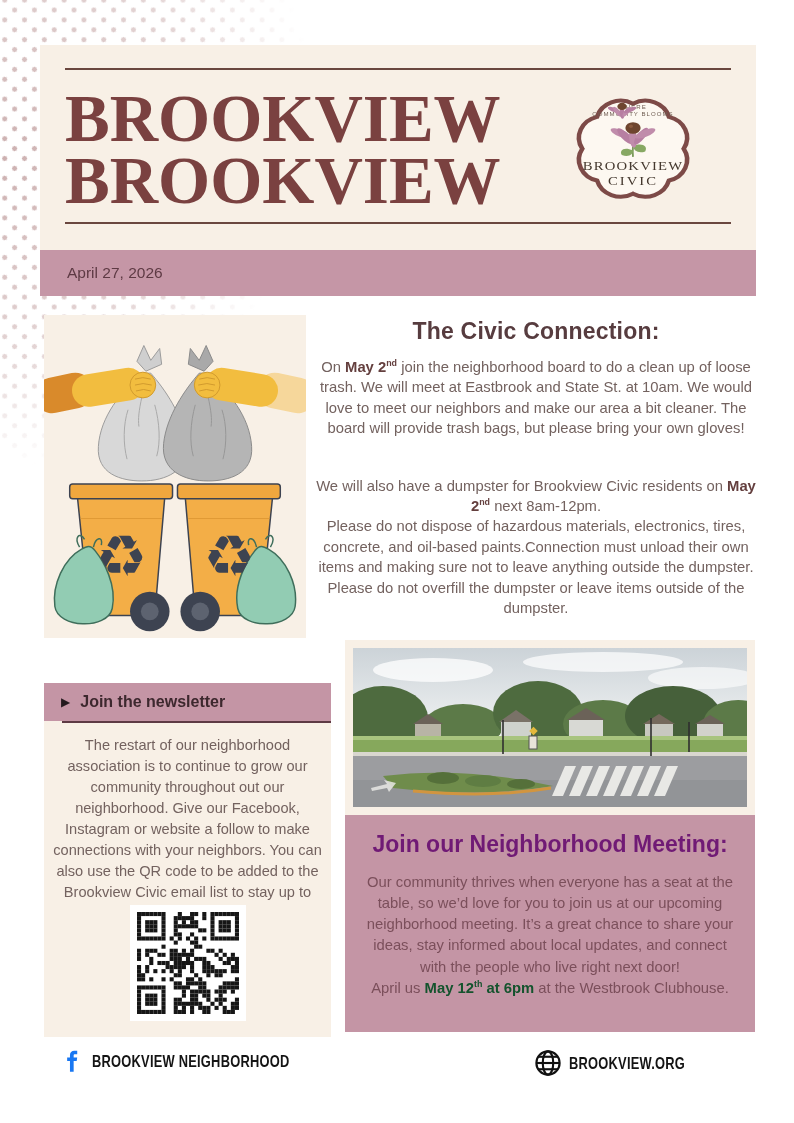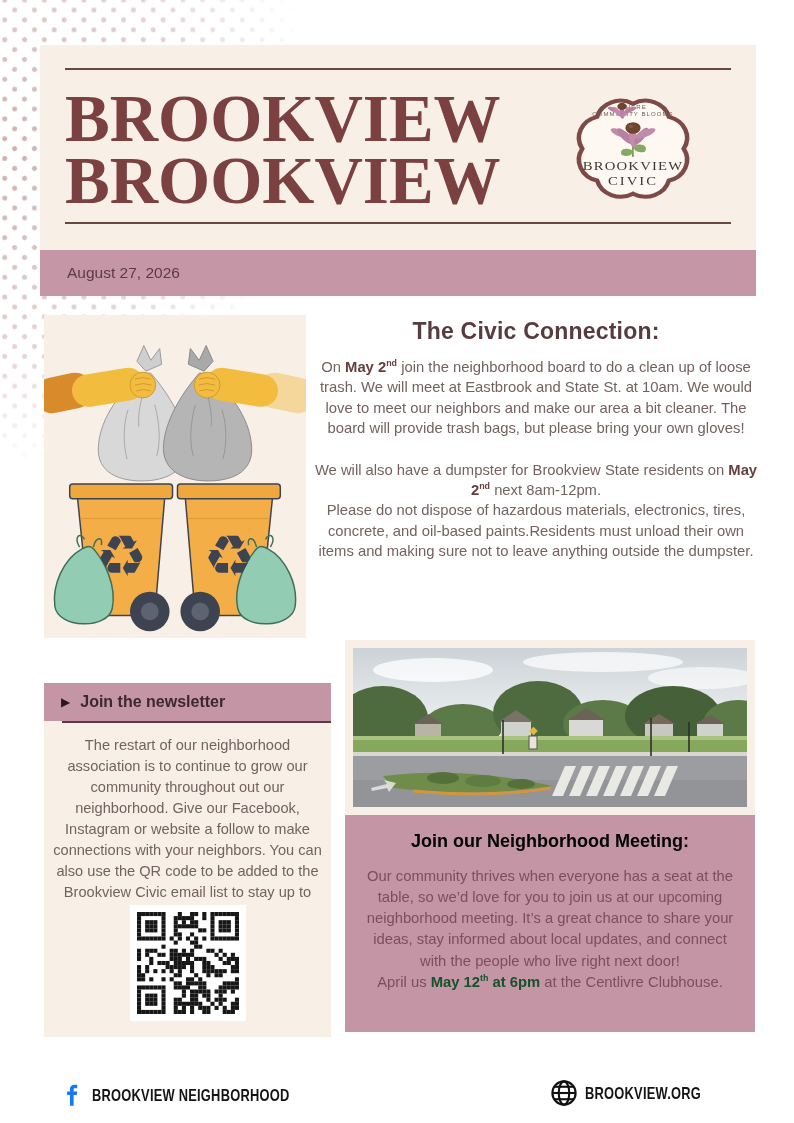--- a/index.html
+++ b/index.html
@@ -24,43 +24,43 @@
   .datebar{position:absolute;left:40px;top:250px;width:716px;height:46px;background:#c596a6;
     display:flex;align-items:center;box-sizing:border-box;padding-left:27px;
     color:#5e3a44;font-size:15.5px;}
   
   .illus-panel{position:absolute;left:44px;top:315px;width:262px;height:323px;background:#f8f0e6;}
   .illus-panel svg{display:block;width:100%;height:100%;}
   
   .civic{position:absolute;left:312px;top:318px;width:448px;text-align:center;}
   .civic h2{margin:0 0 12px;font-size:23px;color:#573c3f;letter-spacing:.2px;}
   .rich p{margin:0;font-size:14.8px;line-height:1.38;color:#73625f;}
-  .rich p.gap{margin-bottom:21px;}
+  .rich p.gap{margin-bottom:37px;}
   .rich b{color:#643f3e;}
   sup{font-size:.6em;}
   
   .newsbox{position:absolute;left:44px;top:683px;width:287px;height:354px;background:#f8f0e6;}
   .newsbox-head{height:38px;background:#c495a5;display:flex;align-items:center;gap:10px;
     padding-left:17px;color:#3d282e;font-weight:700;font-size:16px;}
   .tri{font-size:12px;color:#241a1e;line-height:1;}
   .newsbox-rule{height:2px;background:#5e3a44;margin-left:18px;}
   .newsbody{margin:12px 7px 0;font-size:14.6px;line-height:1.44;color:#73625f;text-align:center;}
   .qr{position:absolute;left:50%;top:222px;transform:translateX(-50%);width:116px;height:116px;
     background:#ffffff;display:flex;align-items:center;justify-content:center;}
   
   .photo-panel{position:absolute;left:345px;top:640px;width:410px;height:175px;background:#f8f0e6;
     display:flex;align-items:center;justify-content:center;}
   .meeting{position:absolute;left:345px;top:815px;width:410px;height:217px;background:#c495a5;
     box-sizing:border-box;padding:14px 15px;text-align:center;}
-  .meeting h2{margin:2px 0 14px;font-size:18px;color:#000000;}
+  .meeting h2{margin:2px 0 14px;font-size:23px;color:#701a75;}
   .meeting .rich p{font-size:14.8px;line-height:1.43;color:#7b4f5b;}
   .meeting .rich b{color:#14532d;}
   
-  .pfooter{position:absolute;left:40px;right:40px;top:1048px;height:60px;
-    display:flex;align-items:flex-end;justify-content:space-between;padding:0 20px;}
+  .pfooter{position:absolute;left:40px;right:56px;top:1048px;height:60px;
+    display:flex;align-items:flex-start;justify-content:space-between;padding:0 20px;}
   .fitem{display:flex;align-items:center;gap:6px;}
   .flabel{display:inline-block;transform:scaleX(.78);transform-origin:left center;
     font-weight:700;font-size:16.5px;letter-spacing:.3px;color:#141414;white-space:nowrap;}
 </style>
 </head>
 <body>
 
 <div class="page">
   <div class="halftone"></div>
 
@@ -96,21 +96,21 @@
         <ellipse cx="70" cy="50" rx="7.5" ry="6.5" fill="#6e452f"></ellipse>
         <circle cx="68" cy="48" r="2" fill="#8a5a3f"></circle>
       </g>
       <text x="70" y="97" font-family="'Liberation Serif','DejaVu Serif',serif" font-size="14.5" letter-spacing="1.2" text-anchor="middle" fill="#45392f">BROOKVIEW</text>
       <text x="70" y="113" font-family="'Liberation Serif','DejaVu Serif',serif" font-size="14.5" letter-spacing="2" text-anchor="middle" fill="#45392f">CIVIC</text>
     </svg>
     <div class="rule rule-bottom"></div>
   </header>
 
   <div class="datebar">
-    <span>August 27, 2026</span>
+    <span>April 27, 2026</span>
   </div>
 
   <section class="illus-panel">
     <svg viewBox="0 0 265 325">
       <defs>
         <path id="i-bag" d="M100 58 C78 76 57 102 55 132 C53 160 78 167 99 167 C123 167 147 157 144 129 C141 101 122 74 108 58 Z"></path>
         <path id="i-knot" d="M94 46 L101 30 L108 45 L117 33 L119 49 L103 56 Z"></path>
         <rect id="i-sleeve" x="-10" y="60" width="60" height="36" rx="18"></rect>
         <rect id="i-arm" x="28" y="56" width="74" height="33" rx="16.5"></rect>
         <circle id="i-fist" cx="100" cy="70" r="13"></circle>
@@ -157,22 +157,23 @@
       </g>
       <text x="78" y="263" font-size="58" text-anchor="middle" fill="#3d4351" font-family="'DejaVu Sans',sans-serif">♻</text>
       <text x="187" y="263" font-size="58" text-anchor="middle" fill="#3d4351" font-family="'DejaVu Sans',sans-serif">♻</text>
     </svg>
   </section>
 
   <section class="civic">
     <h2>The Civic Connection:</h2>
     <div class="rich">
         <p class="gap"><span>On </span><b>May 2</b><sup><b>nd</b></sup><span> join the neighborhood board to do a clean up of loose trash. We will meet at Eastbrook and State St. at 10am. We would love to meet our neighbors and make our area a bit cleaner. The board will provide trash bags, but please bring your own gloves!</span></p>
-        <p><span>We will also have a dumpster for Brookview State residents on </span><b>May 2</b><sup><b>nd</b></sup><span> next 8am-12pm.</span></p>
-        <p><span>Please do not dispose of hazardous materials, electronics, tires, concrete, and oil-based paints.Residents must unload their own items and making sure not to leave anything outside the dumpster.</span></p>
+        <p><span>We will also have a dumpster for Brookview Civic residents on </span><b>May 2</b><sup><b>nd</b></sup><span> next 8am-12pm.</span></p>
+        <p><span>Please do not dispose of hazardous materials, electronics, tires, concrete, and oil-based paints.Connection must unload their own items and making sure not to leave anything outside the dumpster.</span></p>
+        <p><span>Please do not overfill the dumpster or leave items outside of the dumpster.</span></p>
       </div>
   </section>
 
   <aside class="newsbox">
     <div class="newsbox-head">
       <span class="tri">▶</span>
       <span>Join the newsletter</span>
     </div>
     <div class="newsbox-rule"></div>
     <p class="newsbody">The restart of our neighborhood association is to continue to grow our community throughout out our neighborhood. Give our Facebook, Instagram or website a follow to make connections with your neighbors. You can also use the QR code to be added to the Brookview Civic email list to stay up to date!</p>
@@ -556,21 +557,21 @@
       </g>
       <rect x="176" y="88" width="8" height="13" fill="#e8e4d8" stroke="#555555" stroke-width="1"></rect>
       <rect x="177.5" y="80" width="6" height="6" fill="#e3b93c" transform="rotate(45 180.5 83)"></rect>
     </svg>
   </section>
 
   <section class="meeting">
     <h2>Join our Neighborhood Meeting:</h2>
     <div class="rich">
         <p><span>Our community thrives when everyone has a seat at the table, so we’d love for you to join us at our upcoming neighborhood meeting. It’s a great chance to share your ideas, stay informed about local updates, and connect with the people who live right next door!</span></p>
-        <p><span>April us </span><b>May 12</b><sup><b>th</b></sup><b> at 6pm</b><span> at the Centlivre Clubhouse.</span></p>
+        <p><span>April us </span><b>May 12</b><sup><b>th</b></sup><b> at 6pm</b><span> at the Westbrook Clubhouse.</span></p>
       </div>
   </section>
 
   <footer class="pfooter">
     <div class="fitem">
       <svg width="26" height="26" viewBox="0 0 24 24">
         <path fill="#1877F2" d="M15.8 2.5h-2.6c-2.5 0-4 1.6-4 4.1v2.2H6.6v3.3h2.6V22h3.4v-9.9h2.8l.5-3.3h-3.3V7c0-.9.3-1.3 1.3-1.3h2V2.5z"></path>
       </svg>
       <span class="flabel">BROOKVIEW NEIGHBORHOOD</span>
     </div>

